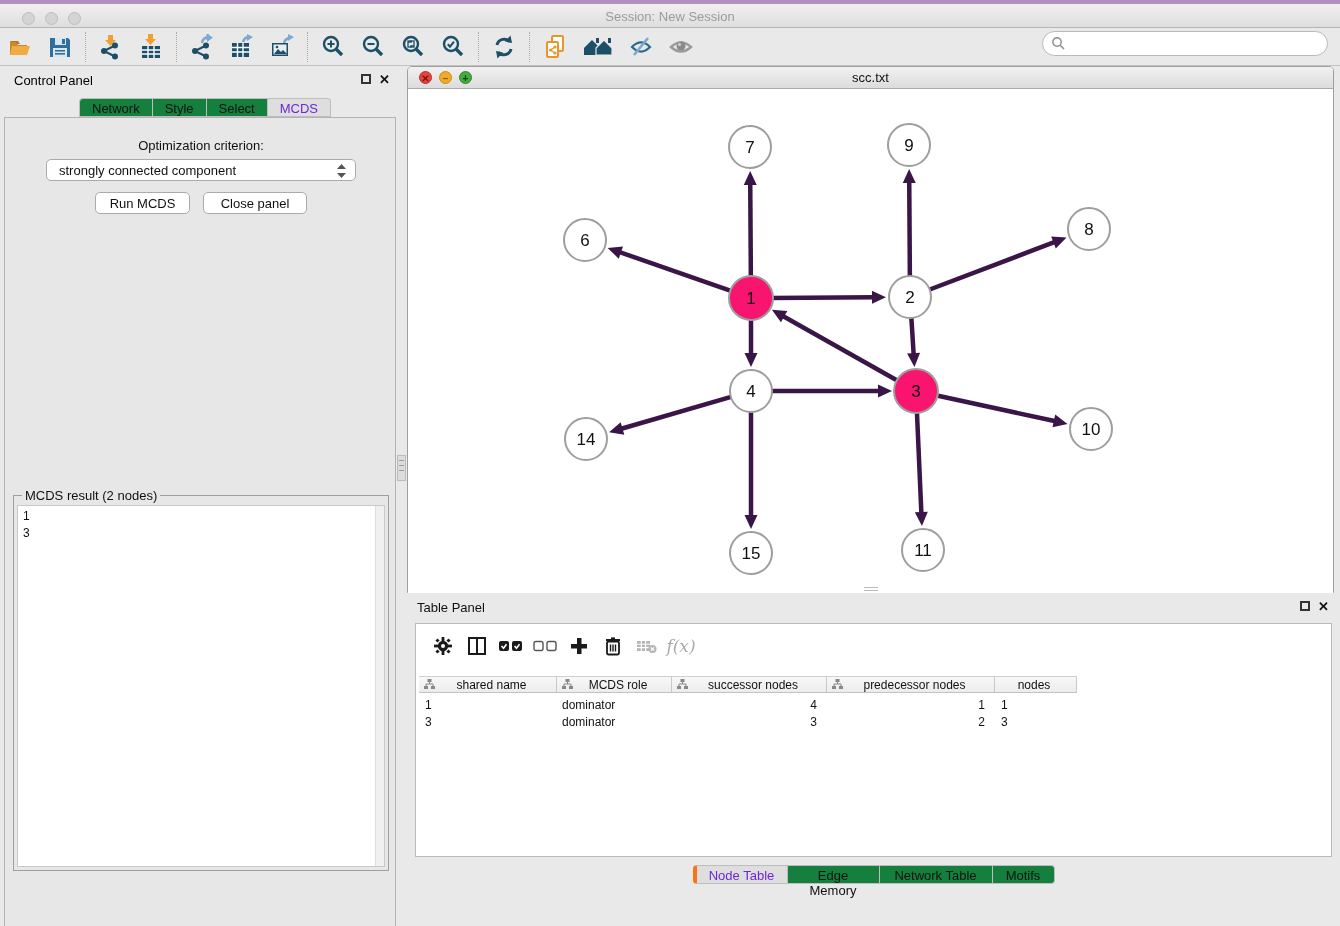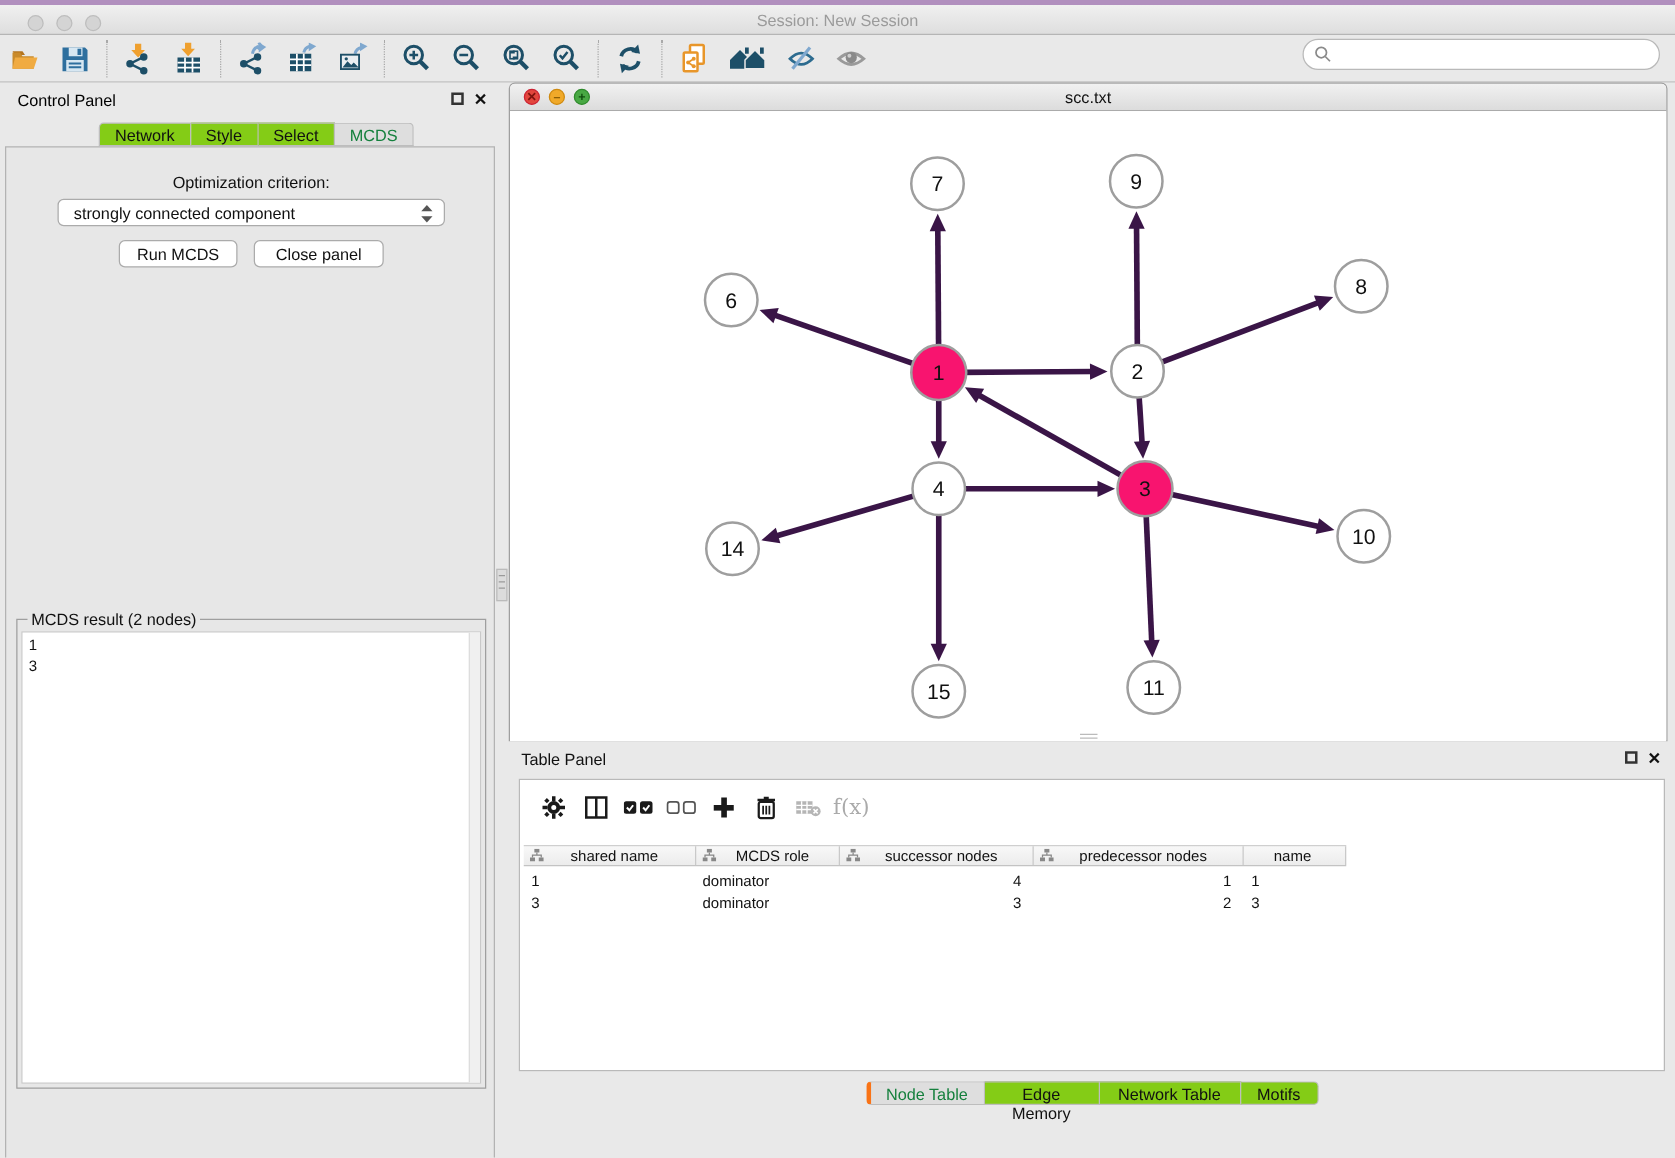--- a/index.html
+++ b/index.html
@@ -24,25 +24,25 @@
   .searchbox { position:absolute; right:12px; top:3px; width:286px; height:25px;
     background:#fff; border:1px solid #b9b9b9; border-radius:13px; display:flex; align-items:center; padding-left:8px; }
   .searchbox input { border:none; outline:none; flex:1; font-size:13px; background:transparent; font-family:"Liberation Sans",sans-serif; }
 
   
   .cpanel-title { position:absolute; left:14px; top:73px; font-size:13px; color:#000; }
   .panel-ctl { position:absolute; top:74px; width:12px; height:12px; }
   .float-box { border:2px solid #333; width:10px; height:10px; }
   .close-x { font-size:13px; font-weight:bold; color:#111; line-height:12px; }
   .tabrow { position:absolute; display:flex; }
-  .tab { height:19px; padding:2px 12px 0 12px; font-size:13px; background:#84cc16;
+  .tab { height:19px; padding:2px 12px 0 12px; font-size:13px; background:#15803d;
     border:1px solid #bdbdbd; border-left:none; text-align:center; }
   .tab:first-child { border-left:1px solid #bdbdbd; border-radius:4px 0 0 0; }
   .tab.last { border-radius:0 4px 0 0; }
-  .tab.sel { background:#dedede; color:#15803d; }
+  .tab.sel { background:#dedede; color:#6d28d9; }
   .cp-body { position:absolute; left:4px; top:117px; width:392px; height:924px;
     border:1px solid #b3b3b3; background:#e7e7e7; }
   .opt-label { position:absolute; left:0; width:392px; top:20px; text-align:center; font-size:13px; }
   .dropdown { position:absolute; left:41px; top:41px; width:310px; height:22px; background:#fff;
     border:1px solid #ababab; border-radius:5px; font-size:13px; display:flex; align-items:center; padding-left:12px; }
   .dd-stepper { position:absolute; right:8px; top:3px; width:11px; height:16px; color:#555; }
   .cp-btn { position:absolute; top:74px; height:22px; background:#fff; border:1px solid #ababab;
     border-radius:5px; font-size:13px; text-align:center; padding-top:3px; }
   .result-box { position:absolute; left:8px; top:377px; width:376px; height:376px;
     border:1px solid #9f9f9f; }
@@ -420,21 +420,21 @@
       </div>
       <div class="tp-tbtn">
         <svg width="22" height="16" viewBox="0 0 22 16">
           <rect x="1" y="3" width="13" height="10" fill="#b5b5b5"></rect>
           <path d="M1 6.3 h13 M1 9.6 h13 M5.3 3 v10 M9.6 3 v10" stroke="#fff" stroke-width="1.1"></path>
           <circle cx="16.5" cy="11" r="4" fill="#b5b5b5"></circle>
           <path d="M14.8 9.3 l3.4 3.4 M18.2 9.3 l-3.4 3.4" stroke="#fff" stroke-width="1.2"></path>
         </svg>
       </div>
       <div class="tp-tbtn">
-        <span style="font-family:'DejaVu Serif',serif; font-size:17px; color:#aaa;">f(x)</span>
+        <span style="font-family:'DejaVu Serif',serif; font-style:italic; font-size:17px; color:#aaa;">f(x)</span>
       </div>
     </div>
 
     <div class="thead">
       <div class="th" style="width:138px">
         <svg width="11" height="11" viewBox="0 0 11 11">
             <g fill="#888">
               <rect x="3.5" y="0" width="4" height="3"></rect>
               <rect x="0" y="7" width="4" height="3"></rect>
               <rect x="7" y="7" width="4" height="3"></rect>
@@ -470,21 +470,21 @@
             <g fill="#888">
               <rect x="3.5" y="0" width="4" height="3"></rect>
               <rect x="0" y="7" width="4" height="3"></rect>
               <rect x="7" y="7" width="4" height="3"></rect>
               <path d="M5.5 3 v2 M2 7 v-2 h7 v2" stroke="#888" fill="none"></path>
             </g>
           </svg>
         <span class="lbl">predecessor nodes</span>
       </div>
       <div class="th" style="width:82px">
-        <span class="lbl">name</span>
+        <span class="lbl">nodes</span>
       </div>
     </div>
 
     <div class="trow" style="left:3px; top:72px;">
       <div class="td" style="width:138px; padding-left:6px;">1</div>
       <div class="td" style="width:115px; padding-left:5px;">dominator</div>
       <div class="td num-r" style="width:155px;">4</div>
       <div class="td num-r" style="width:168px;">1</div>
       <div class="td" style="width:82px; padding-left:6px;">1</div>
     </div>

